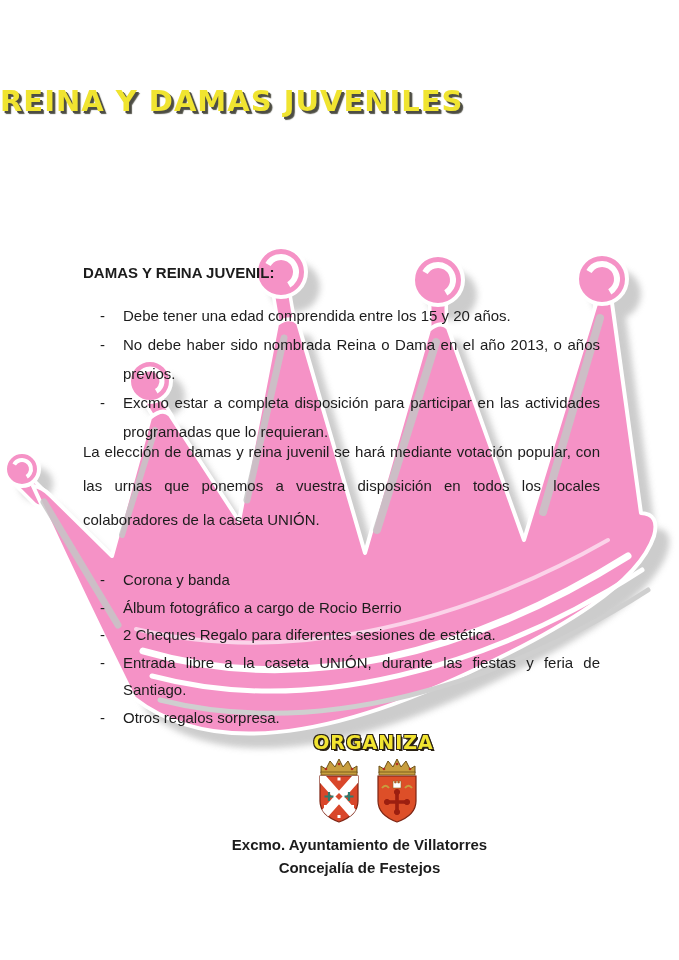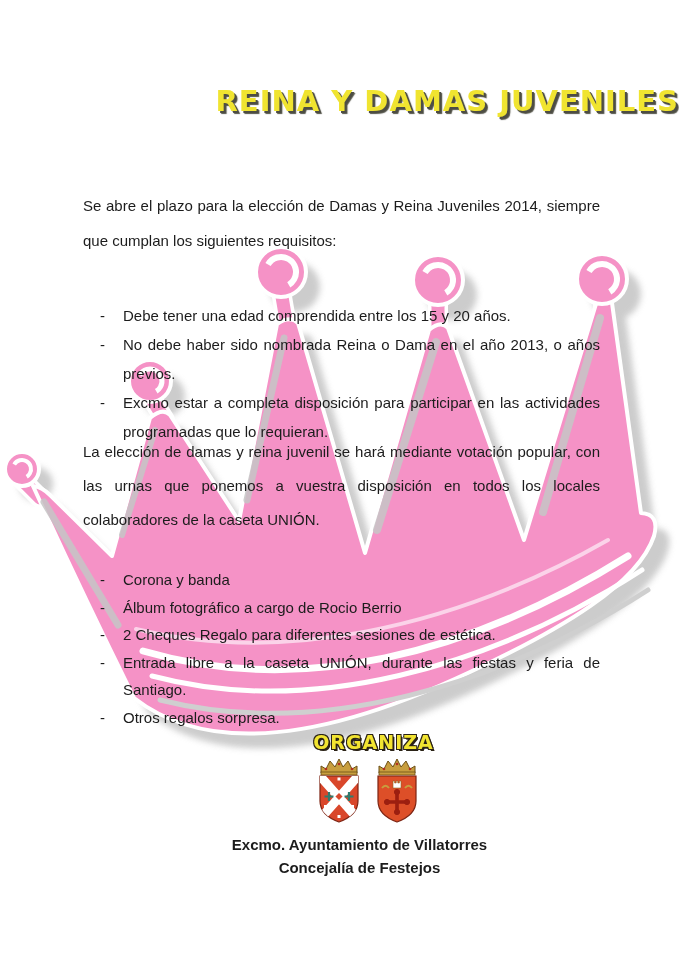--- a/index.html
+++ b/index.html
@@ -4,21 +4,21 @@
 <style>
   html,body{margin:0;padding:0;background:#fff;}
   .page{
     position:relative;width:679px;height:960px;background:#ffffff;
     overflow:hidden;font-family:"Liberation Sans",sans-serif;color:#1c1c1c;
   }
   .crown-svg{position:absolute;left:0;top:0;width:679px;height:960px;z-index:0;}
   .content{position:absolute;left:0;top:0;width:679px;height:960px;z-index:1;}
 
   .title{
-    position:absolute;left:0;width:679px;text-align:right;
+    position:absolute;left:0;width:679px;text-align:left;
     font-family:"DejaVu Sans",sans-serif;font-weight:bold;
     font-size:29px;letter-spacing:1px;color:#f0e430;
     text-shadow:2px 2px 0 #4d4d44,3px 3px 1px #55554b;
   }
   .title-1{top:84px;}
   .title-2{top:145px;letter-spacing:2px;}
 
   .para{
     position:absolute;left:83px;width:517px;margin:0;
     font-size:15px;line-height:35px;text-align:justify;
@@ -119,22 +119,22 @@
         <circle cx="602" cy="279" r="25" fill="#f592c6" stroke="#ffffff" stroke-width="4"></circle>
         <circle cx="602" cy="279" r="15" fill="none" stroke="#ffffff" stroke-width="6" pathLength="100" stroke-dasharray="58 42" transform="rotate(-150 602 279)"></circle>
       </g>
     </g>
   </svg>
 
   <div class="content">
 
     <div class="title title-1">REINA Y DAMAS JUVENILES</div>
 
-    <p class="para intro">Se abre el plazo para la elección de Damas y Reina Juveniles 2014, siempre que cumplan los siguientes requisitos:</p>
-
+
+    <h2 class="sec-heading h-damas">DAMAS Y REINA JUVENIL:</h2>
 
     <div class="blist req-list">
       <div class="li-row">
         <span class="dash">-</span>
         <span class="li-text">Debe tener una edad comprendida entre los 15 y 20 años.</span>
       </div>
       <div class="li-row">
         <span class="dash">-</span>
         <span class="li-text">No debe haber sido nombrada Reina o Dama en el año 2013, o años previos.</span>
       </div>

